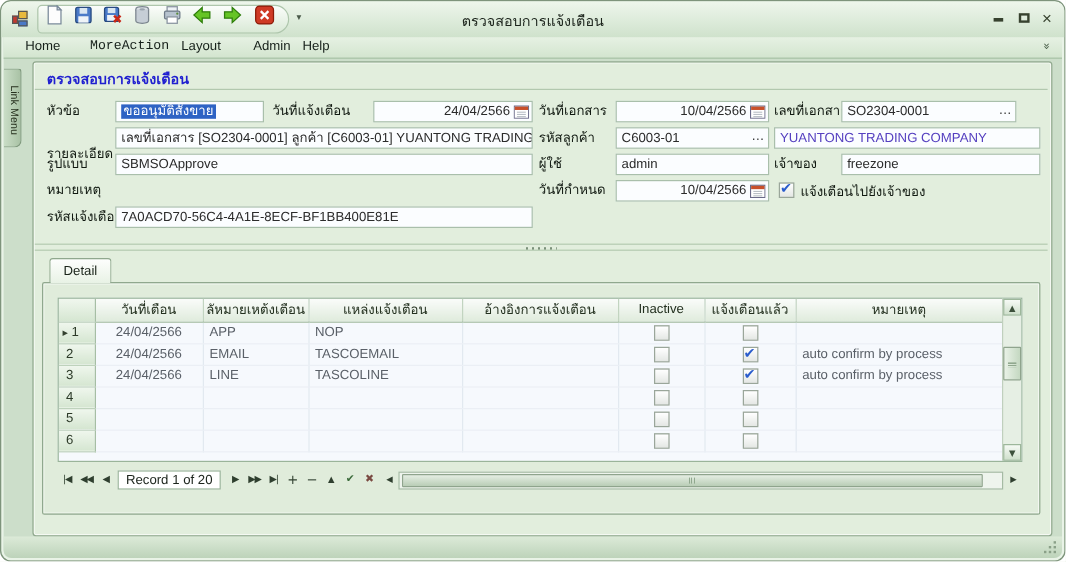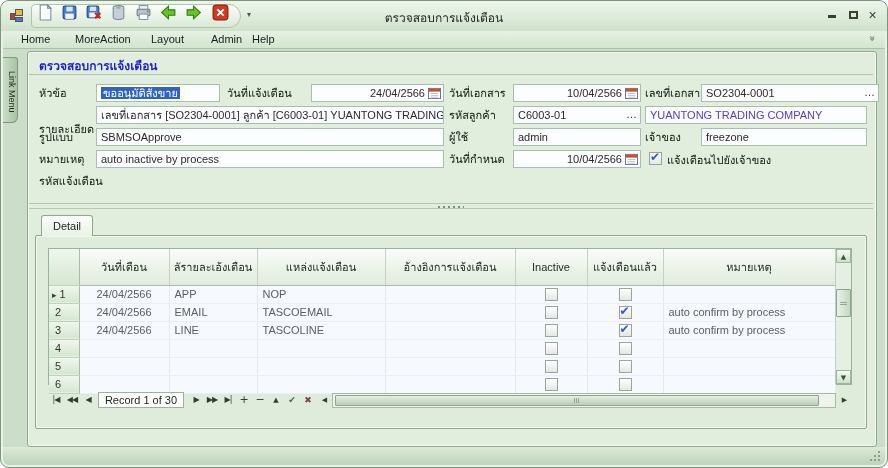--- a/index.html
+++ b/index.html
@@ -68,21 +68,21 @@
   .dtab{position:absolute;left:40px;top:214px;width:52px;height:21px;
     background:linear-gradient(#fdfefd,#e8f2e5);border:1px solid #90a88e;border-bottom:none;
     border-radius:3px 3px 0 0;font-size:11px;color:#1a241a;text-align:center;line-height:20px;z-index:2;}
   .dgroup{position:absolute;left:34px;top:234px;width:832px;height:194px;
     background:#e0ecdb;border:1px solid #90a88e;border-radius:2px;
     box-shadow:inset 0 0 0 1px rgba(255,255,255,.6);}
   
   .grid-wrap{position:absolute;left:47px;top:247px;width:804px;height:137px;
     border:1px solid #9ab49a;background:#f6f9fd;}
   table.grid{border-collapse:collapse;table-layout:fixed;width:786px;font-size:11px;}
-  table.grid th{height:36px;font-weight:normal;color:#23301f;
+  table.grid th{height:19px;font-weight:normal;color:#23301f;
     background:linear-gradient(#fafcfa,#dfebdc);
     border-right:1px solid #c2d4c0;border-bottom:1px solid #a6bea4;
     overflow:hidden;white-space:nowrap;padding:0 2px;}
   table.grid td{height:18px;background:#f6f9fd;color:#5a6068;
     border-right:1px solid #e2e9f0;border-bottom:1px solid #ebeff5;
     overflow:hidden;white-space:nowrap;padding:0 5px;}
   table.grid td.ind,table.grid th.ind{
     background:linear-gradient(#f0f7ee,#d5e6d1);
     border-right:1px solid #a6bea4;border-bottom:1px solid #bed2bc;
     color:#2c3a28;padding:0 3px;}
@@ -190,21 +190,21 @@
 
     <span class="title-text">ตรวจสอบการแจ้งเตือน</span>
 
     <span class="winbtn" style="left:822px;"><span class="bar"></span></span>
     <span class="winbtn" style="left:844px;"><span class="box"></span></span>
     <span class="winbtn" style="left:863px;font-size:14px;">×</span>
   </div>
 
   <div class="menubar">
     <span class="menu-item" style="left:14px;">Home</span>
-    <span class="menu-item" style="left:68px;">MoreAction</span>
+    <span class="menu-item" style="left:68px;font-family:Liberation Mono, monospace;">MoreAction</span>
     <span class="menu-item" style="left:144px;">Layout</span>
     <span class="menu-item" style="left:204px;">Admin</span>
     <span class="menu-item" style="left:245px;">Help</span>
     <span class="menu-chev">»</span>
   </div>
 
   <div class="linktab">Link Menu</div>
 
   <div class="mainpanel"></div>
   <div class="form-header">ตรวจสอบการแจ้งเตือน</div>
@@ -225,35 +225,35 @@
     <span class="cal">
       <svg viewBox="0 0 14 13">
           <rect x="0.5" y="1.5" width="13" height="11" fill="#fff" stroke="#6a6a88"></rect>
           <rect x="1" y="2" width="12" height="3" fill="#c8502a"></rect>
           <path d="M3 7h8M3 9h8M3 11h8" stroke="#a8b0b8" stroke-width="0.8"></path>
         </svg>
     </span>
   </div>
   <div class="field" style="left:95px;top:105px;width:348px;">เลขที่เอกสาร [SO2304-0001] ลูกค้า [C6003-01] YUANTONG TRADING COMPANY ภ</div>
   <div class="field" style="left:95px;top:127px;width:348px;">SBMSOApprove</div>
-  <div class="field" style="left:95px;top:149px;width:348px;">auto inactive by process</div>
+  <div class="field" style="left:95px;top:171px;width:348px;">7A0ACD70-56C4-4A1E-8ECF-BF1BB400E81E</div>
 
   <span class="lbl" style="left:448px;top:85px;">วันที่เอกสาร</span>
   <div class="field datefield" style="left:512px;top:83px;width:128px;">
     <span>10/04/2566</span>
     <span class="cal">
       <svg viewBox="0 0 14 13">
           <rect x="0.5" y="1.5" width="13" height="11" fill="#fff" stroke="#6a6a88"></rect>
           <rect x="1" y="2" width="12" height="3" fill="#c8502a"></rect>
           <path d="M3 7h8M3 9h8M3 11h8" stroke="#a8b0b8" stroke-width="0.8"></path>
         </svg>
     </span>
   </div>
   <span class="lbl" style="left:644px;top:85px;">เลขที่เอกสาร</span>
-  <div class="field" style="left:700px;top:83px;width:178px;padding-right:16px;">
+  <div class="field" style="left:700px;top:83px;width:146px;padding-right:16px;">
     <span>SO2304-0001</span>
     <span class="dots3">…</span>
   </div>
 
   <span class="lbl" style="left:448px;top:107px;">รหัสลูกค้า</span>
   <div class="field" style="left:512px;top:105px;width:128px;padding-right:16px;">
     <span>C6003-01</span>
     <span class="dots3">…</span>
   </div>
   <div class="field purple" style="left:644px;top:105px;width:222px;">YUANTONG TRADING COMPANY</div>
@@ -293,21 +293,21 @@
           <col style="width:128px">
         <col style="width:130px">
           <col style="width:72px">
           <col style="width:76px">
           <col style="width:172px">
       </colgroup>
       <thead>
         <tr>
           <th class="ind"></th>
           <th>วันที่เตือน</th>
-          <th>ลัรายละเอ้งเตือน</th>
+          <th>ลัหมายเหต้งเตือน</th>
           <th>แหล่งแจ้งเตือน</th>
           <th>อ้างอิงการแจ้งเตือน</th>
           <th>Inactive</th>
           <th>แจ้งเตือนแล้ว</th>
           <th>หมายเหตุ</th>
         </tr>
       </thead>
       <tbody>
         <tr>
           <td class="ind"><span class="mark">▸</span><span>1</span></td>
@@ -376,21 +376,21 @@
       <span class="sbtn" style="top:0;">▲</span>
       <span class="vthumb"></span>
       <span class="sbtn" style="bottom:0;">▼</span>
     </div>
   </div>
 
   <div class="navbar">
     <span class="navbtn" style="left:0;">|◀</span>
     <span class="navbtn" style="left:16px;">◀◀</span>
     <span class="navbtn" style="left:32px;">◀</span>
-    <span class="recbox">Record 1 of 30</span>
+    <span class="recbox">Record 1 of 20</span>
     <span class="navbtn" style="left:140px;">▶</span>
     <span class="navbtn" style="left:156px;">▶▶</span>
     <span class="navbtn" style="left:172px;">▶|</span>
     <span class="navbtn" style="left:188px;font-size:11px;letter-spacing:0;">+</span>
     <span class="navbtn" style="left:204px;font-size:11px;letter-spacing:0;">−</span>
     <span class="navbtn" style="left:220px;font-size:7px;letter-spacing:0;">▲</span>
     <span class="navbtn" style="left:236px;font-size:9px;letter-spacing:0;color:#3a6a3a;">✔</span>
     <span class="navbtn" style="left:252px;font-size:9px;letter-spacing:0;color:#7a4a42;">✖</span>
 
     <span class="navbtn arrow hleft">◀</span>

